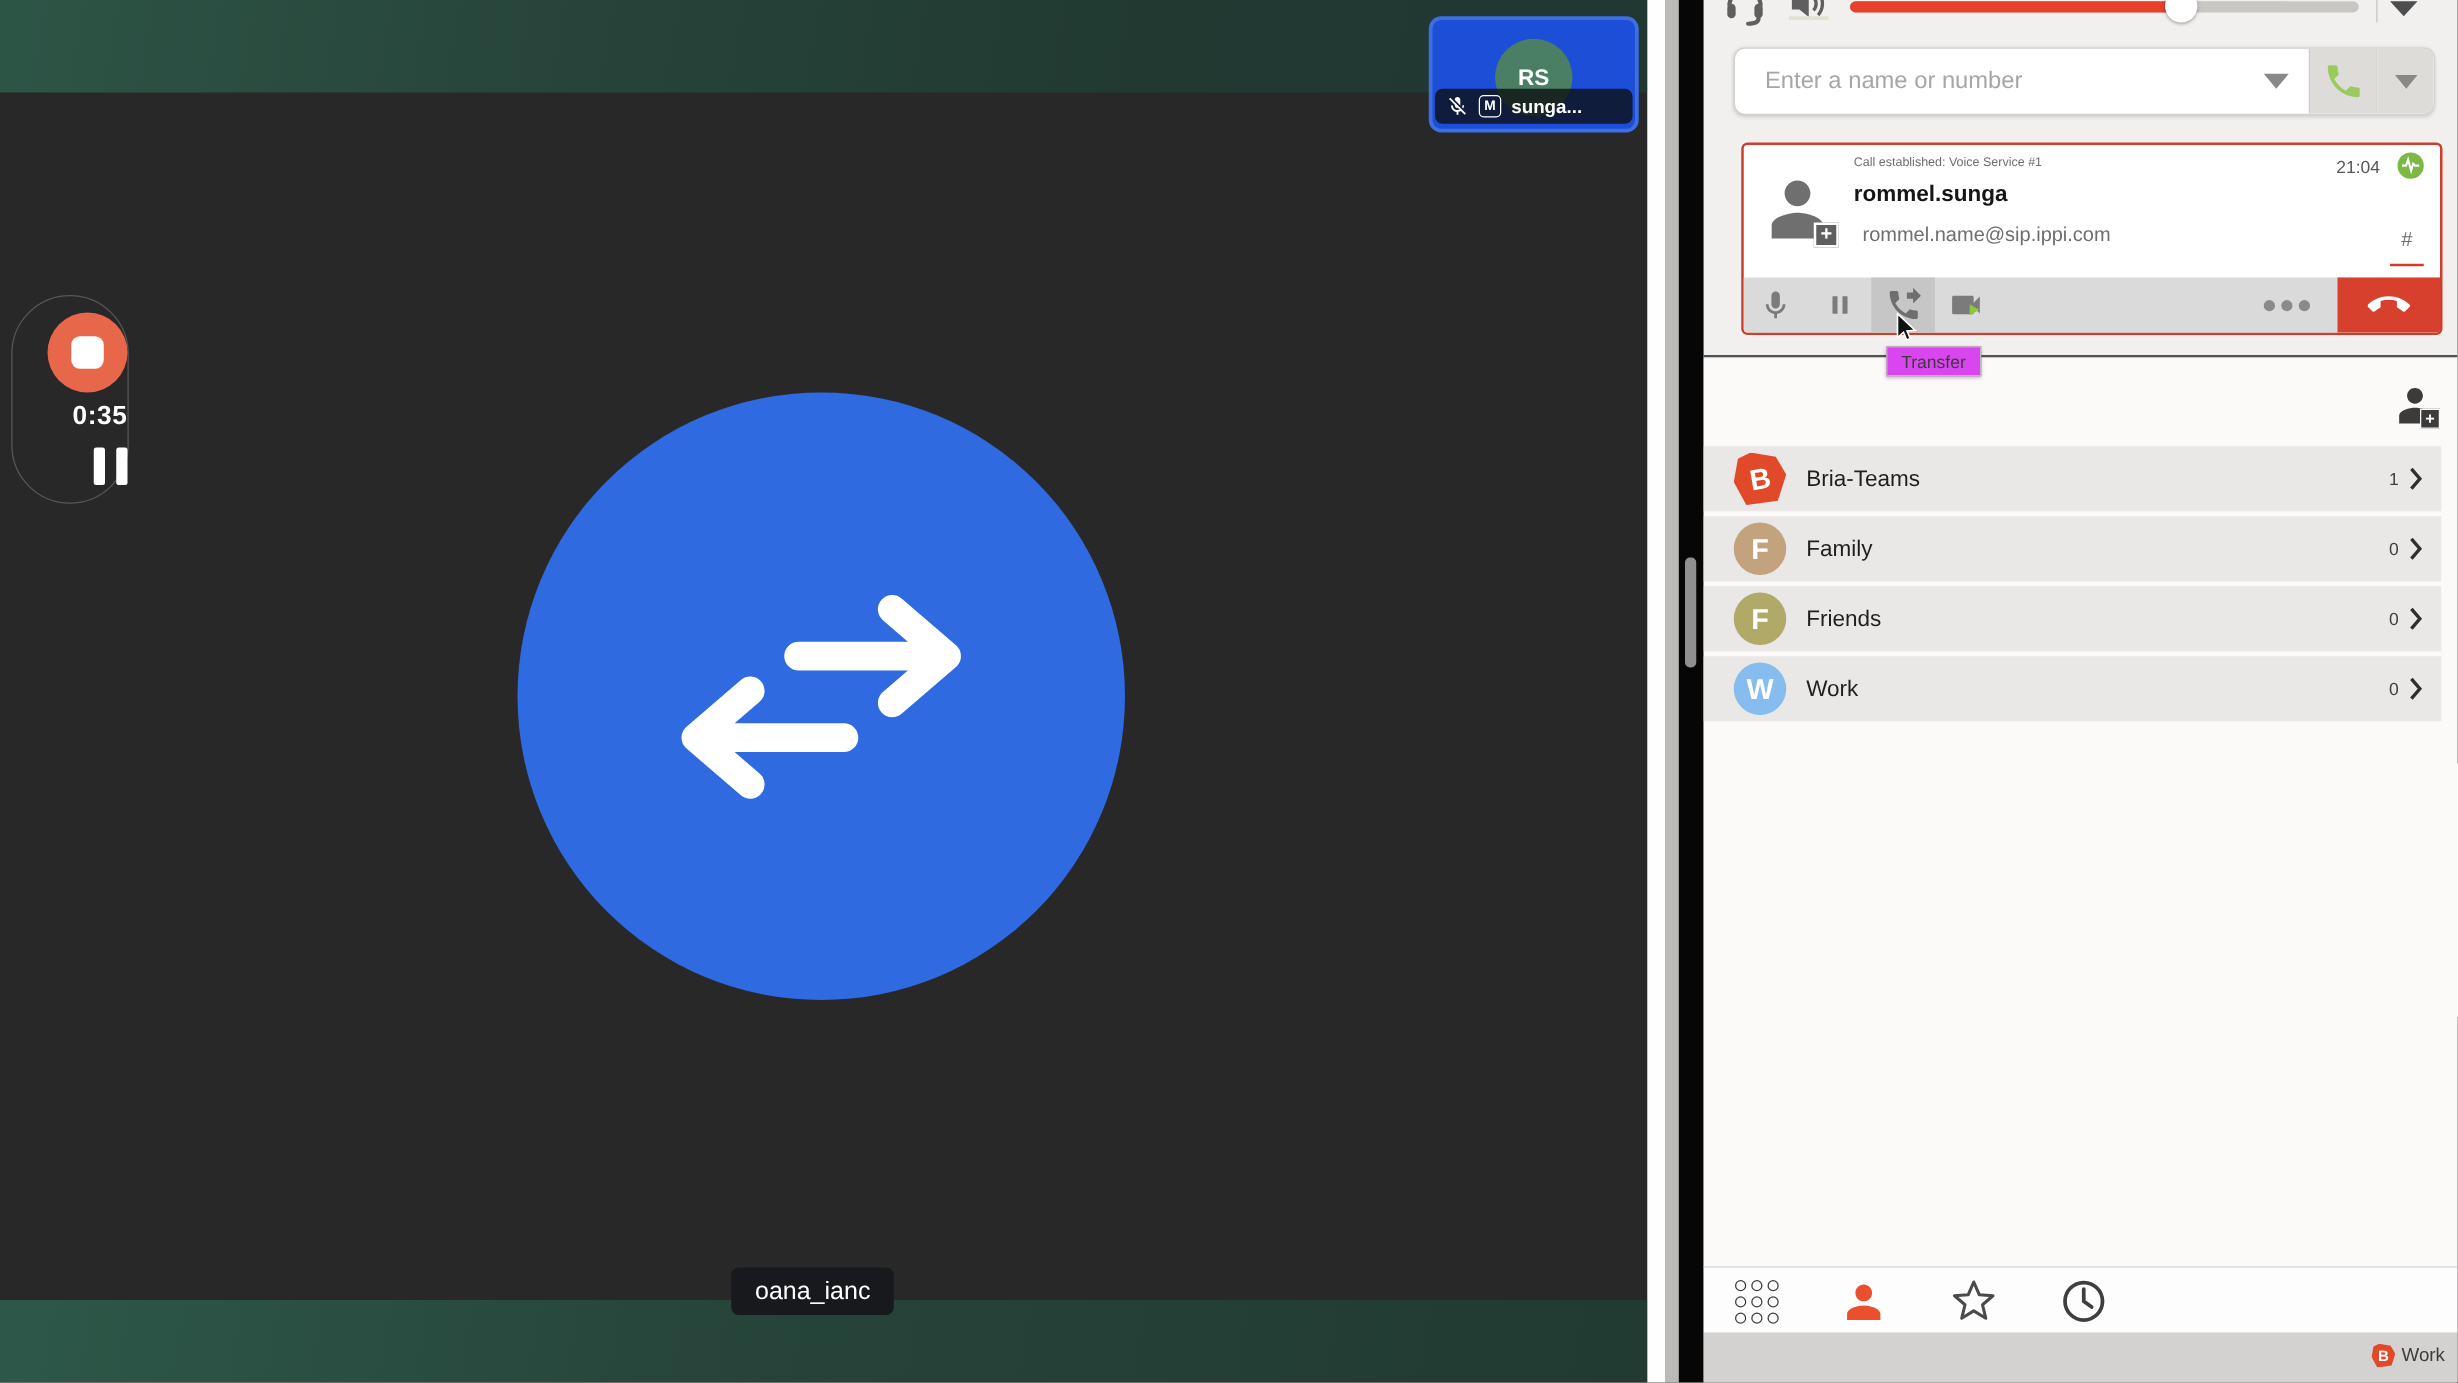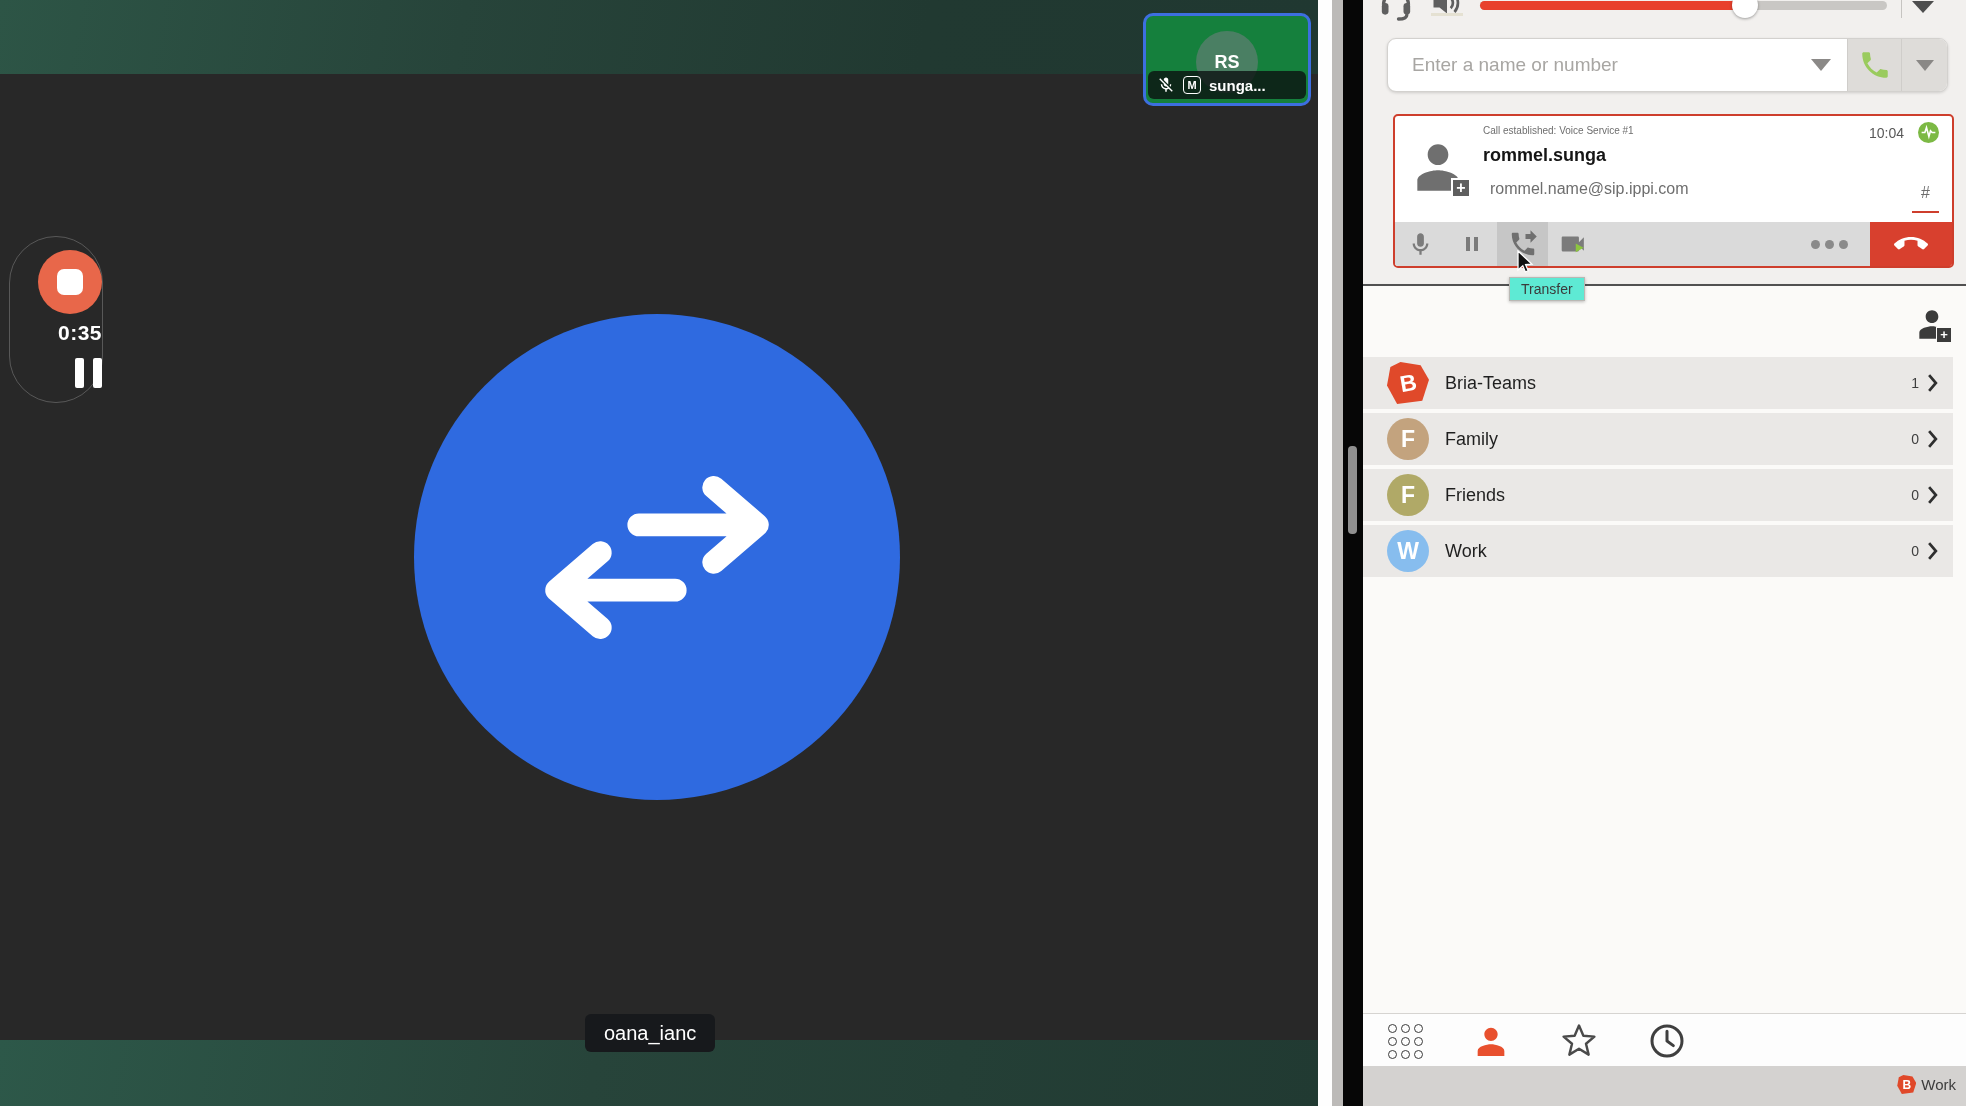--- a/index.html
+++ b/index.html
@@ -19,21 +19,21 @@
   .rec-pill { position:absolute; left:9px; top:236px; width:94px; height:167px;
     border:1.5px solid #585858; border-radius:47px; display:flex; flex-direction:column; align-items:flex-end; }
   .stop-btn { margin-top:13px; width:64px; height:64px; border-radius:50%; border:none; cursor:pointer;
     display:flex; align-items:center; justify-content:center; }
   .stop-square { width:26px; height:26px; background:#fff; border-radius:7px; display:block; }
   .rec-time { margin-top:7px; color:#fff; font-size:21px; font-weight:bold; letter-spacing:.5px; }
   .rec-pause { margin-top:13px; background:none; border:none; cursor:pointer; display:flex; gap:9px; }
   .rec-pause .bar { width:9px; height:30px; background:#fff; border-radius:2px; display:block; }
 
   .thumb { position:absolute; left:1143px; top:13px; width:168px; height:93px; border-radius:10px;
-    background:#15803d; border:3px solid #3d6fe0; overflow:hidden; cursor:pointer; }
+    background:#1d4ed8; border:3px solid #3d6fe0; overflow:hidden; cursor:pointer; }
   .thumb-avatar { position:absolute; left:50px; top:15px; width:62px; height:62px; border-radius:50%;
     background:#4a7f63; display:flex; align-items:center; justify-content:center;
     color:#fff; font-weight:bold; font-size:18px; }
   .thumb-bar { position:absolute; left:2px; right:2px; bottom:4px; height:28px; border-radius:6px;
     background:rgba(12,14,16,.78); display:flex; align-items:center; padding:0 9px; gap:8px; }
   .m-badge { width:18px; height:18px; border:1.5px solid #fff; border-radius:4px; color:#fff;
     font-size:11px; font-weight:bold; display:flex; align-items:center; justify-content:center; flex:none; }
   .thumb-name { color:#fff; font-size:15px; font-weight:bold; white-space:nowrap; }
 
   .speaker-label { position:absolute; left:585px; top:1014px; height:38px; padding:0 19px;
@@ -94,21 +94,21 @@
   .cb-btn { width:51px; height:44px; border:none; background:transparent; cursor:pointer;
     display:flex; align-items:center; justify-content:center; }
   .cb-btn.active { background:#c6c6c6; }
   .cb-spacer { flex:1; }
   .dots { display:flex; gap:5px; margin-right:22px; cursor:pointer; }
   .dots i { width:9px; height:9px; border-radius:50%; background:#8a8a8a; display:block; }
   .hangup { width:82px; height:44px; border:none; background:#d8402e; border-radius:0 0 2px 0; cursor:pointer;
     display:flex; align-items:center; justify-content:center; }
 
   .cursor { position:absolute; left:150px; top:250px; z-index:30; pointer-events:none; }
-  .tooltip { position:absolute; left:146px; top:277px; z-index:25; background:#5eead4; border:1px solid #bab8b4;
+  .tooltip { position:absolute; left:146px; top:277px; z-index:25; background:#d946ef; border:1px solid #bab8b4;
     box-shadow:0 1px 3px rgba(0,0,0,.25); font-size:14px; color:#3b3b3b; padding:3px 11px; }
 
   .hsep { position:absolute; left:0; top:284px; width:603px; height:2px; background:#515151;
     box-shadow:0 2px 3px rgba(0,0,0,.22); }
   .contacts-bg { position:absolute; left:0; top:286px; width:603px; height:727px; background:#fbfaf8; }
 
   .search-wrap { position:absolute; left:24px; top:306px; width:512px; height:38px; }
   .search-input { width:100%; height:100%; border:none; outline:none; background:#e8e6e3; border-radius:19px;
     padding-left:42px; font-size:18px; color:#444; font-family:"Liberation Sans",sans-serif; }
   .search-input::placeholder { color:#9c9a97; }
@@ -227,21 +227,21 @@
   </div>
 
   <div class="call-card">
     <div class="avatar-wrap">
       <svg width="62" height="66" viewBox="0 0 24 24">
         <path fill="#6f6f6f" d="M12 12c2.21 0 4-1.79 4-4s-1.79-4-4-4-4 1.79-4 4 1.79 4 4 4zm0 2c-2.67 0-8 1.34-8 4v4h16v-4c0-2.66-5.33-4-8-4z"></path>
       </svg>
       <div class="avatar-plus">+</div>
     </div>
     <div class="call-status">Call established: Voice Service #1</div>
-    <div class="call-duration">10:04</div>
+    <div class="call-duration">21:04</div>
     <div class="quality">
       <svg width="17" height="17" viewBox="0 0 21 20">
         <polyline points="2,10 6,10 8,4 11,15 13,8 15,10 19,10" stroke="#fff" stroke-width="2" fill="none"></polyline>
       </svg>
     </div>
     <div class="call-name">rommel.sunga</div>
     <div class="call-uri">rommel.name@sip.ippi.com</div>
     <div class="call-hash">#</div>
     <div class="hash-underline"></div>
 

